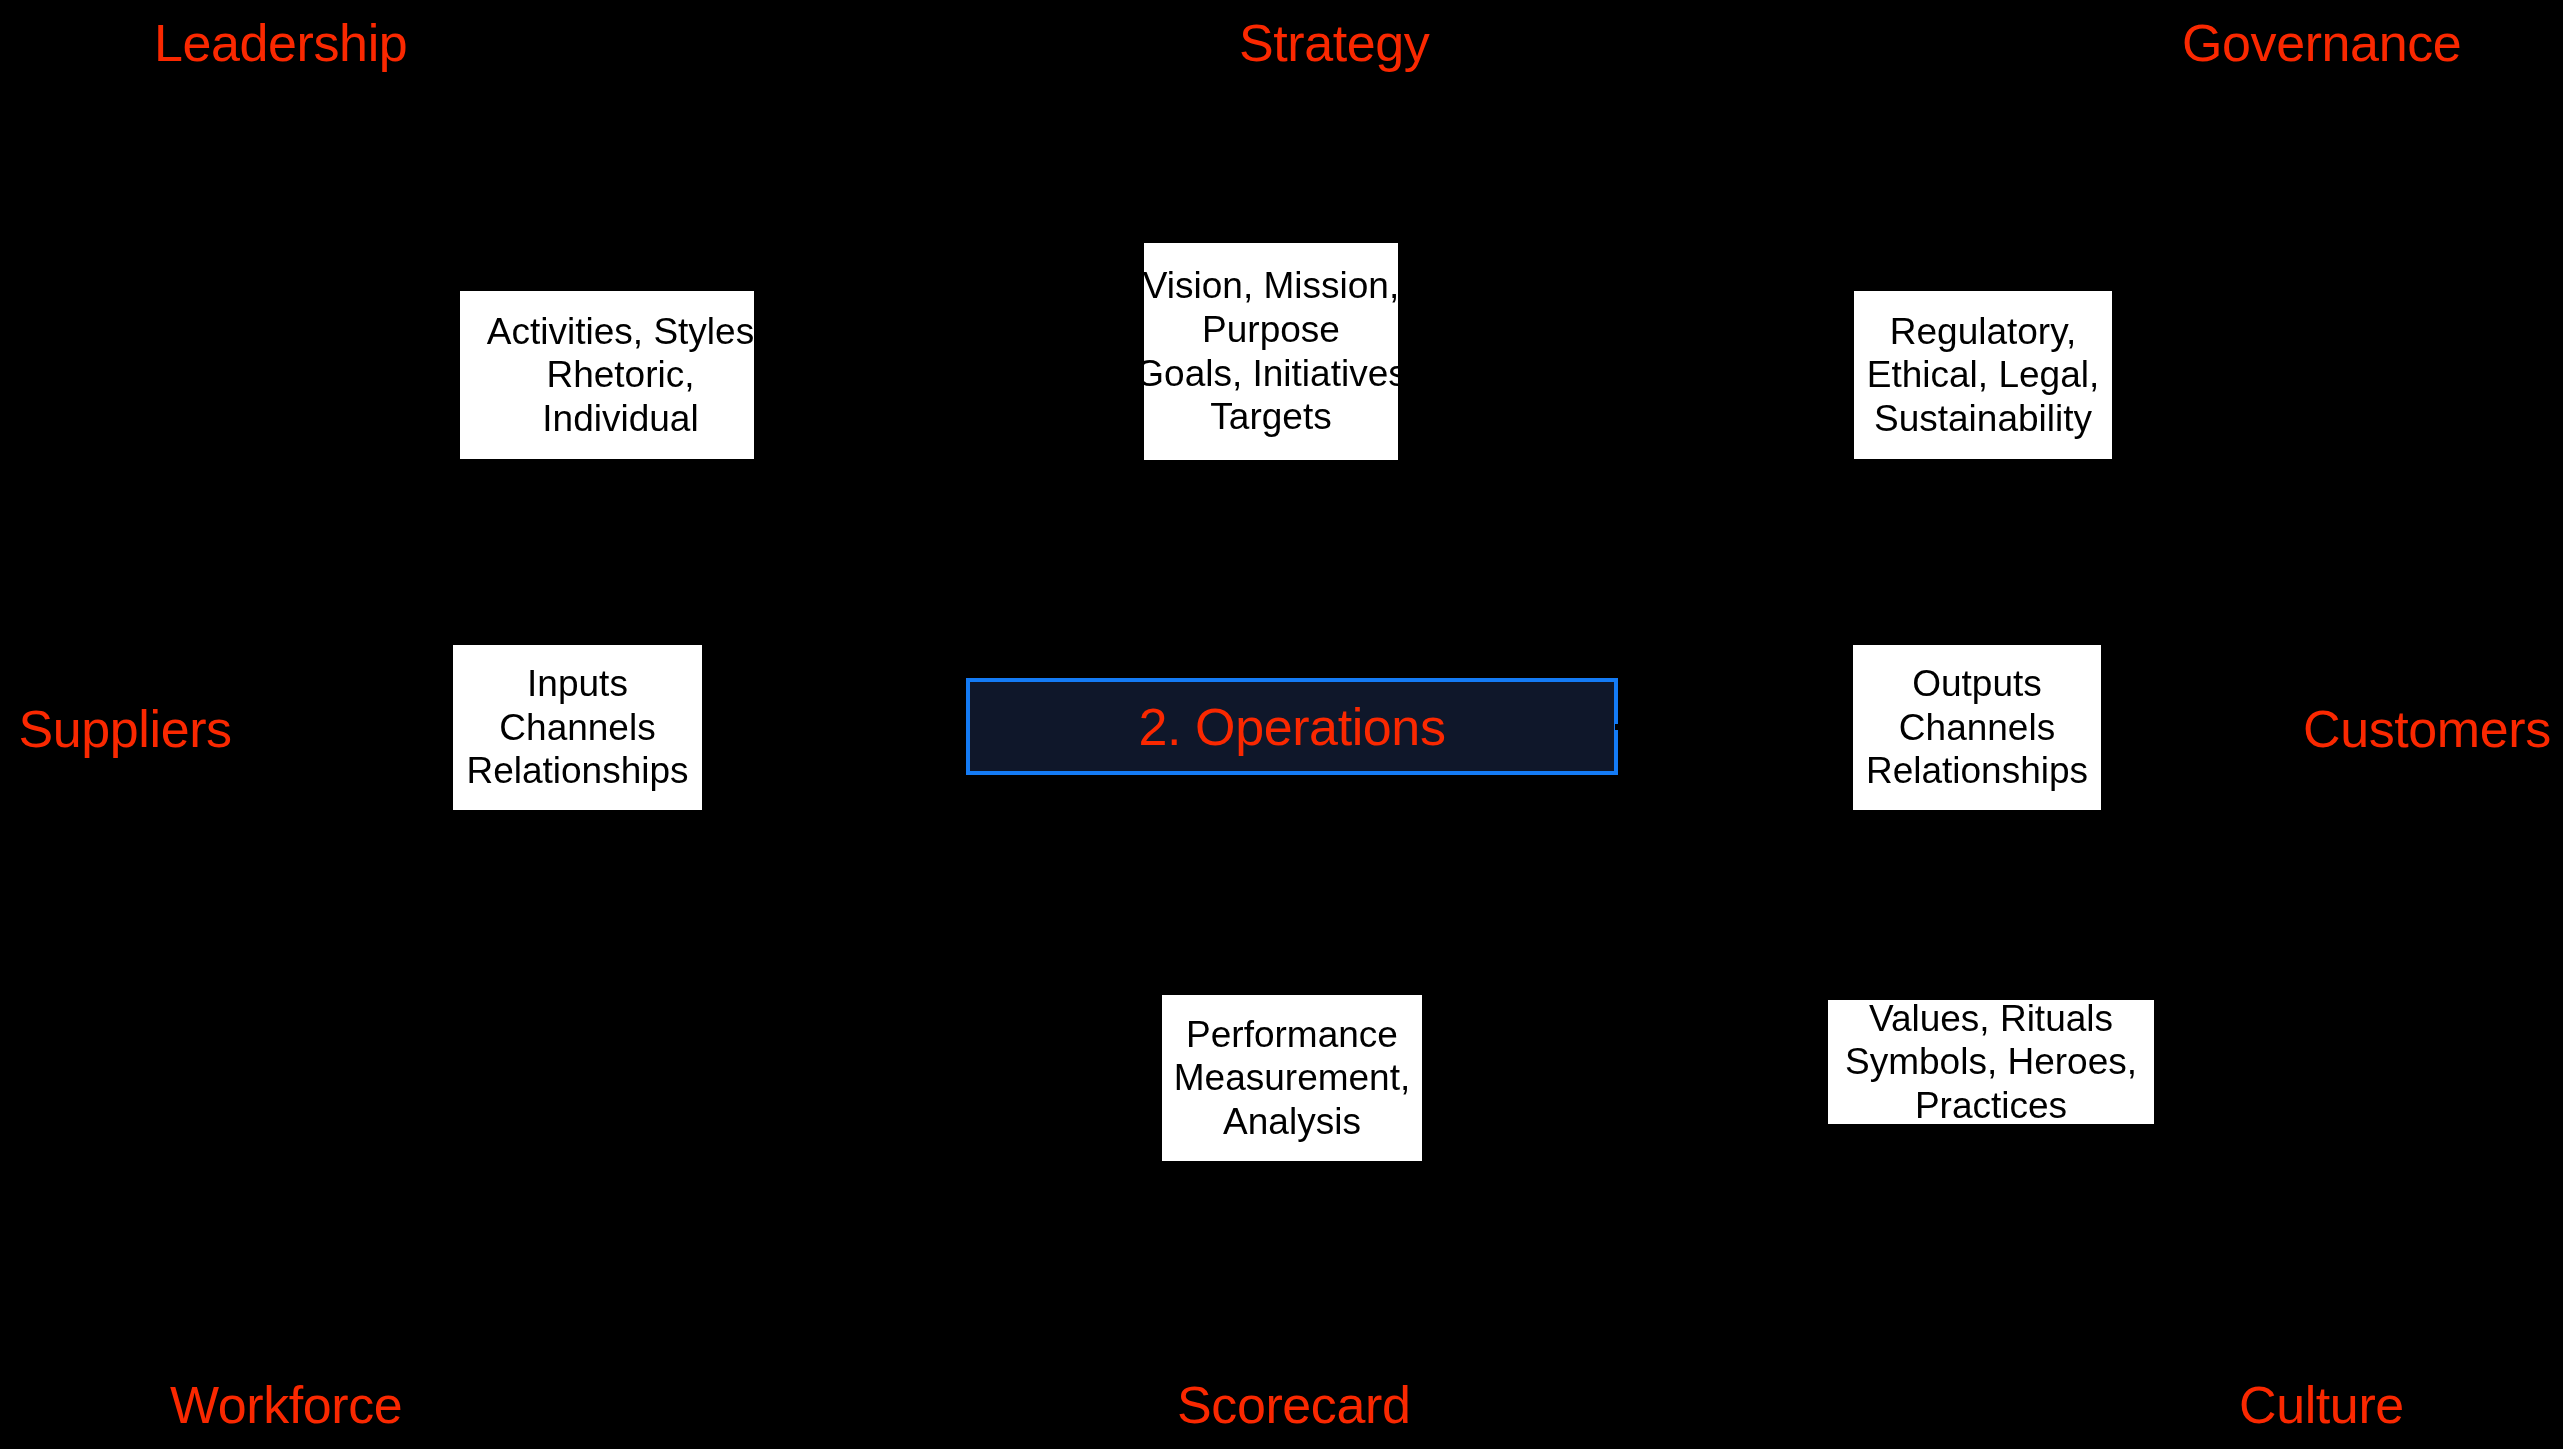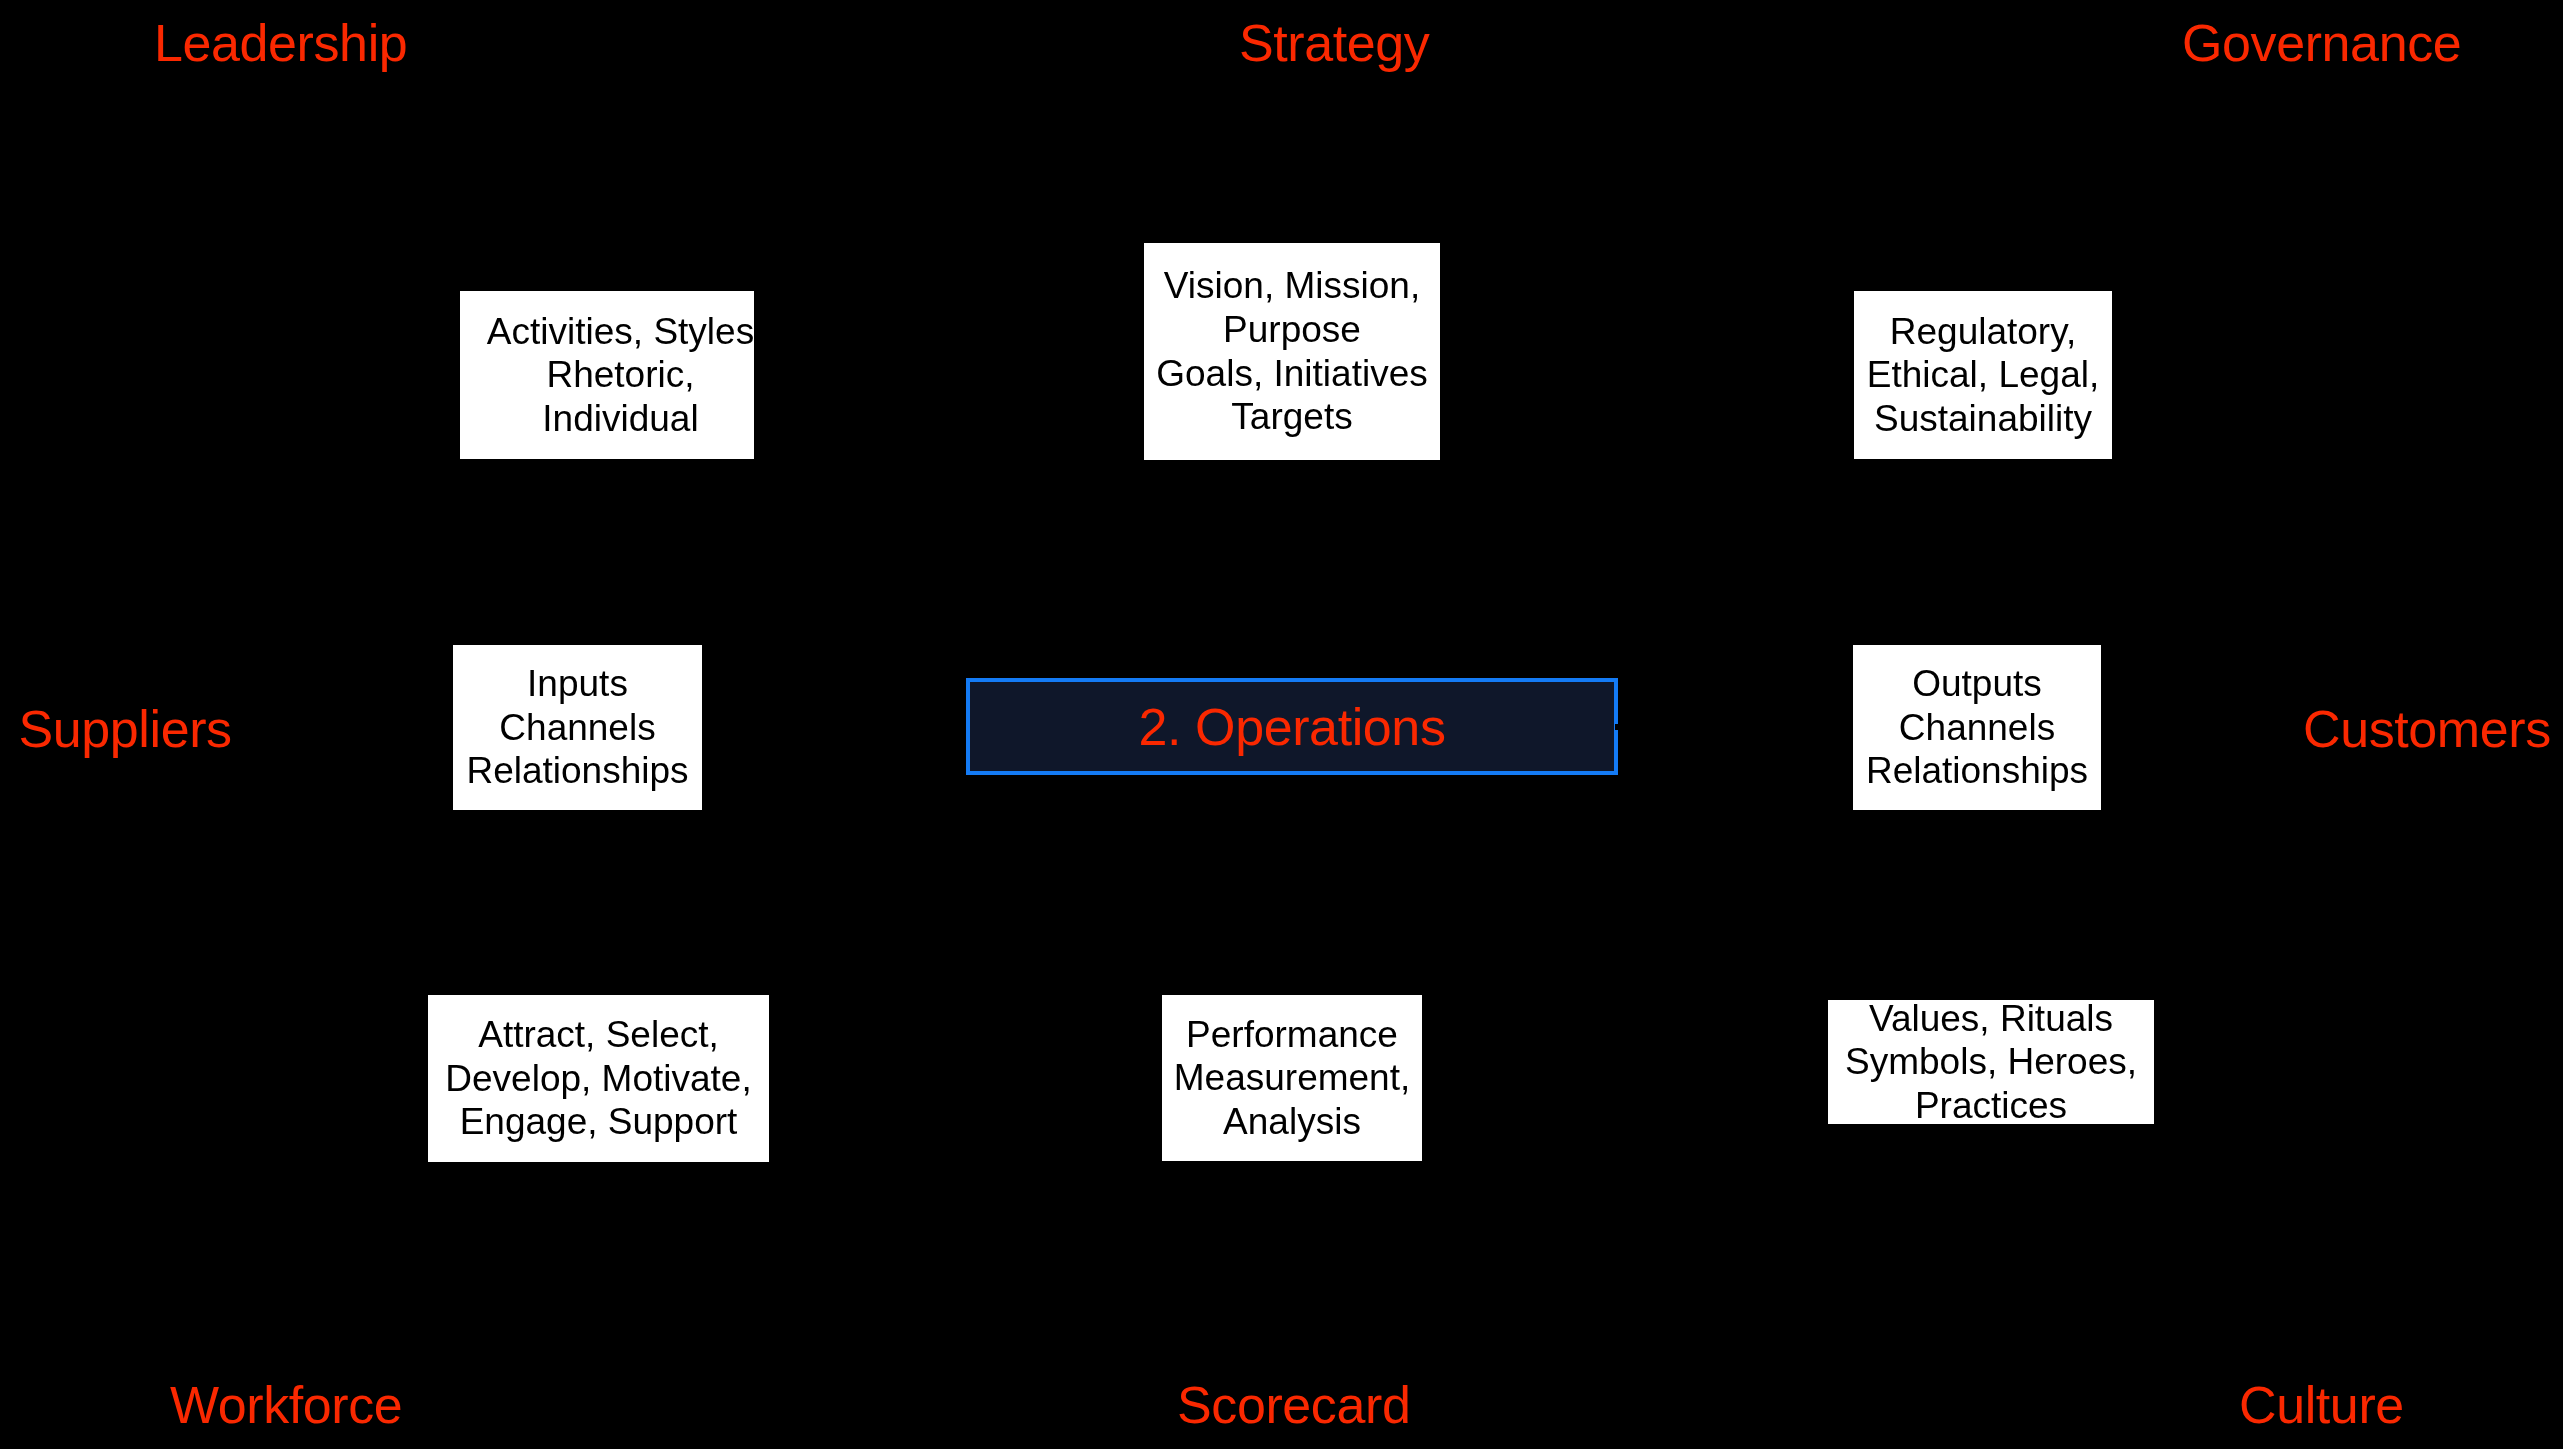--- a/index.html
+++ b/index.html
@@ -58,21 +58,21 @@
     justify-content: center;
     text-align: center;
     font-size: 37px;
     line-height: 1.18;
     box-sizing: border-box;
     padding: 3.4px 5px;
   }
   .content-box .line { display: block; white-space: nowrap; }
 
   #box-leadership  { left: 460px;  top: 291px;  width: 294px; height: 168px; padding-left: 32px; }
-  #box-strategy    { left: 1144px; top: 243px;  width: 296px; height: 217px; }
+  #box-strategy    { left: 1144px; top: 243px;  width: 254px; height: 217px; }
   #box-governance  { left: 1854px; top: 291px;  width: 258px; height: 168px; }
 
   #box-suppliers   { left: 453px;  top: 645px;  width: 249px; height: 165px; }
   #box-customers   { left: 1853px; top: 645px;  width: 248px; height: 165px; }
 
   #box-workforce   { left: 428px;  top: 995px; width: 341px; height: 167px; }
   #box-scorecard   { left: 1162px; top: 995px; width: 260px; height: 166px; }
   #box-culture     { left: 1828px; top: 1000px; width: 326px; height: 124px; }
 
   
@@ -151,25 +151,20 @@
     <span class="line">Channels</span>
     <span class="line">Relationships</span>
   </div>
 
   <div class="content-box" id="box-customers">
     <span class="line">Outputs</span>
     <span class="line">Channels</span>
     <span class="line">Relationships</span>
   </div>
 
-  <div class="content-box" id="box-workforce">
-    <span class="line">Attract, Select,</span>
-    <span class="line">Develop, Motivate,</span>
-    <span class="line">Engage, Support</span>
-  </div>
 
   <div class="content-box" id="box-scorecard">
     <span class="line">Performance</span>
     <span class="line">Measurement,</span>
     <span class="line">Analysis</span>
   </div>
 
   <div class="content-box" id="box-culture">
     <span class="line">Values, Rituals</span>
     <span class="line">Symbols, Heroes,</span>

